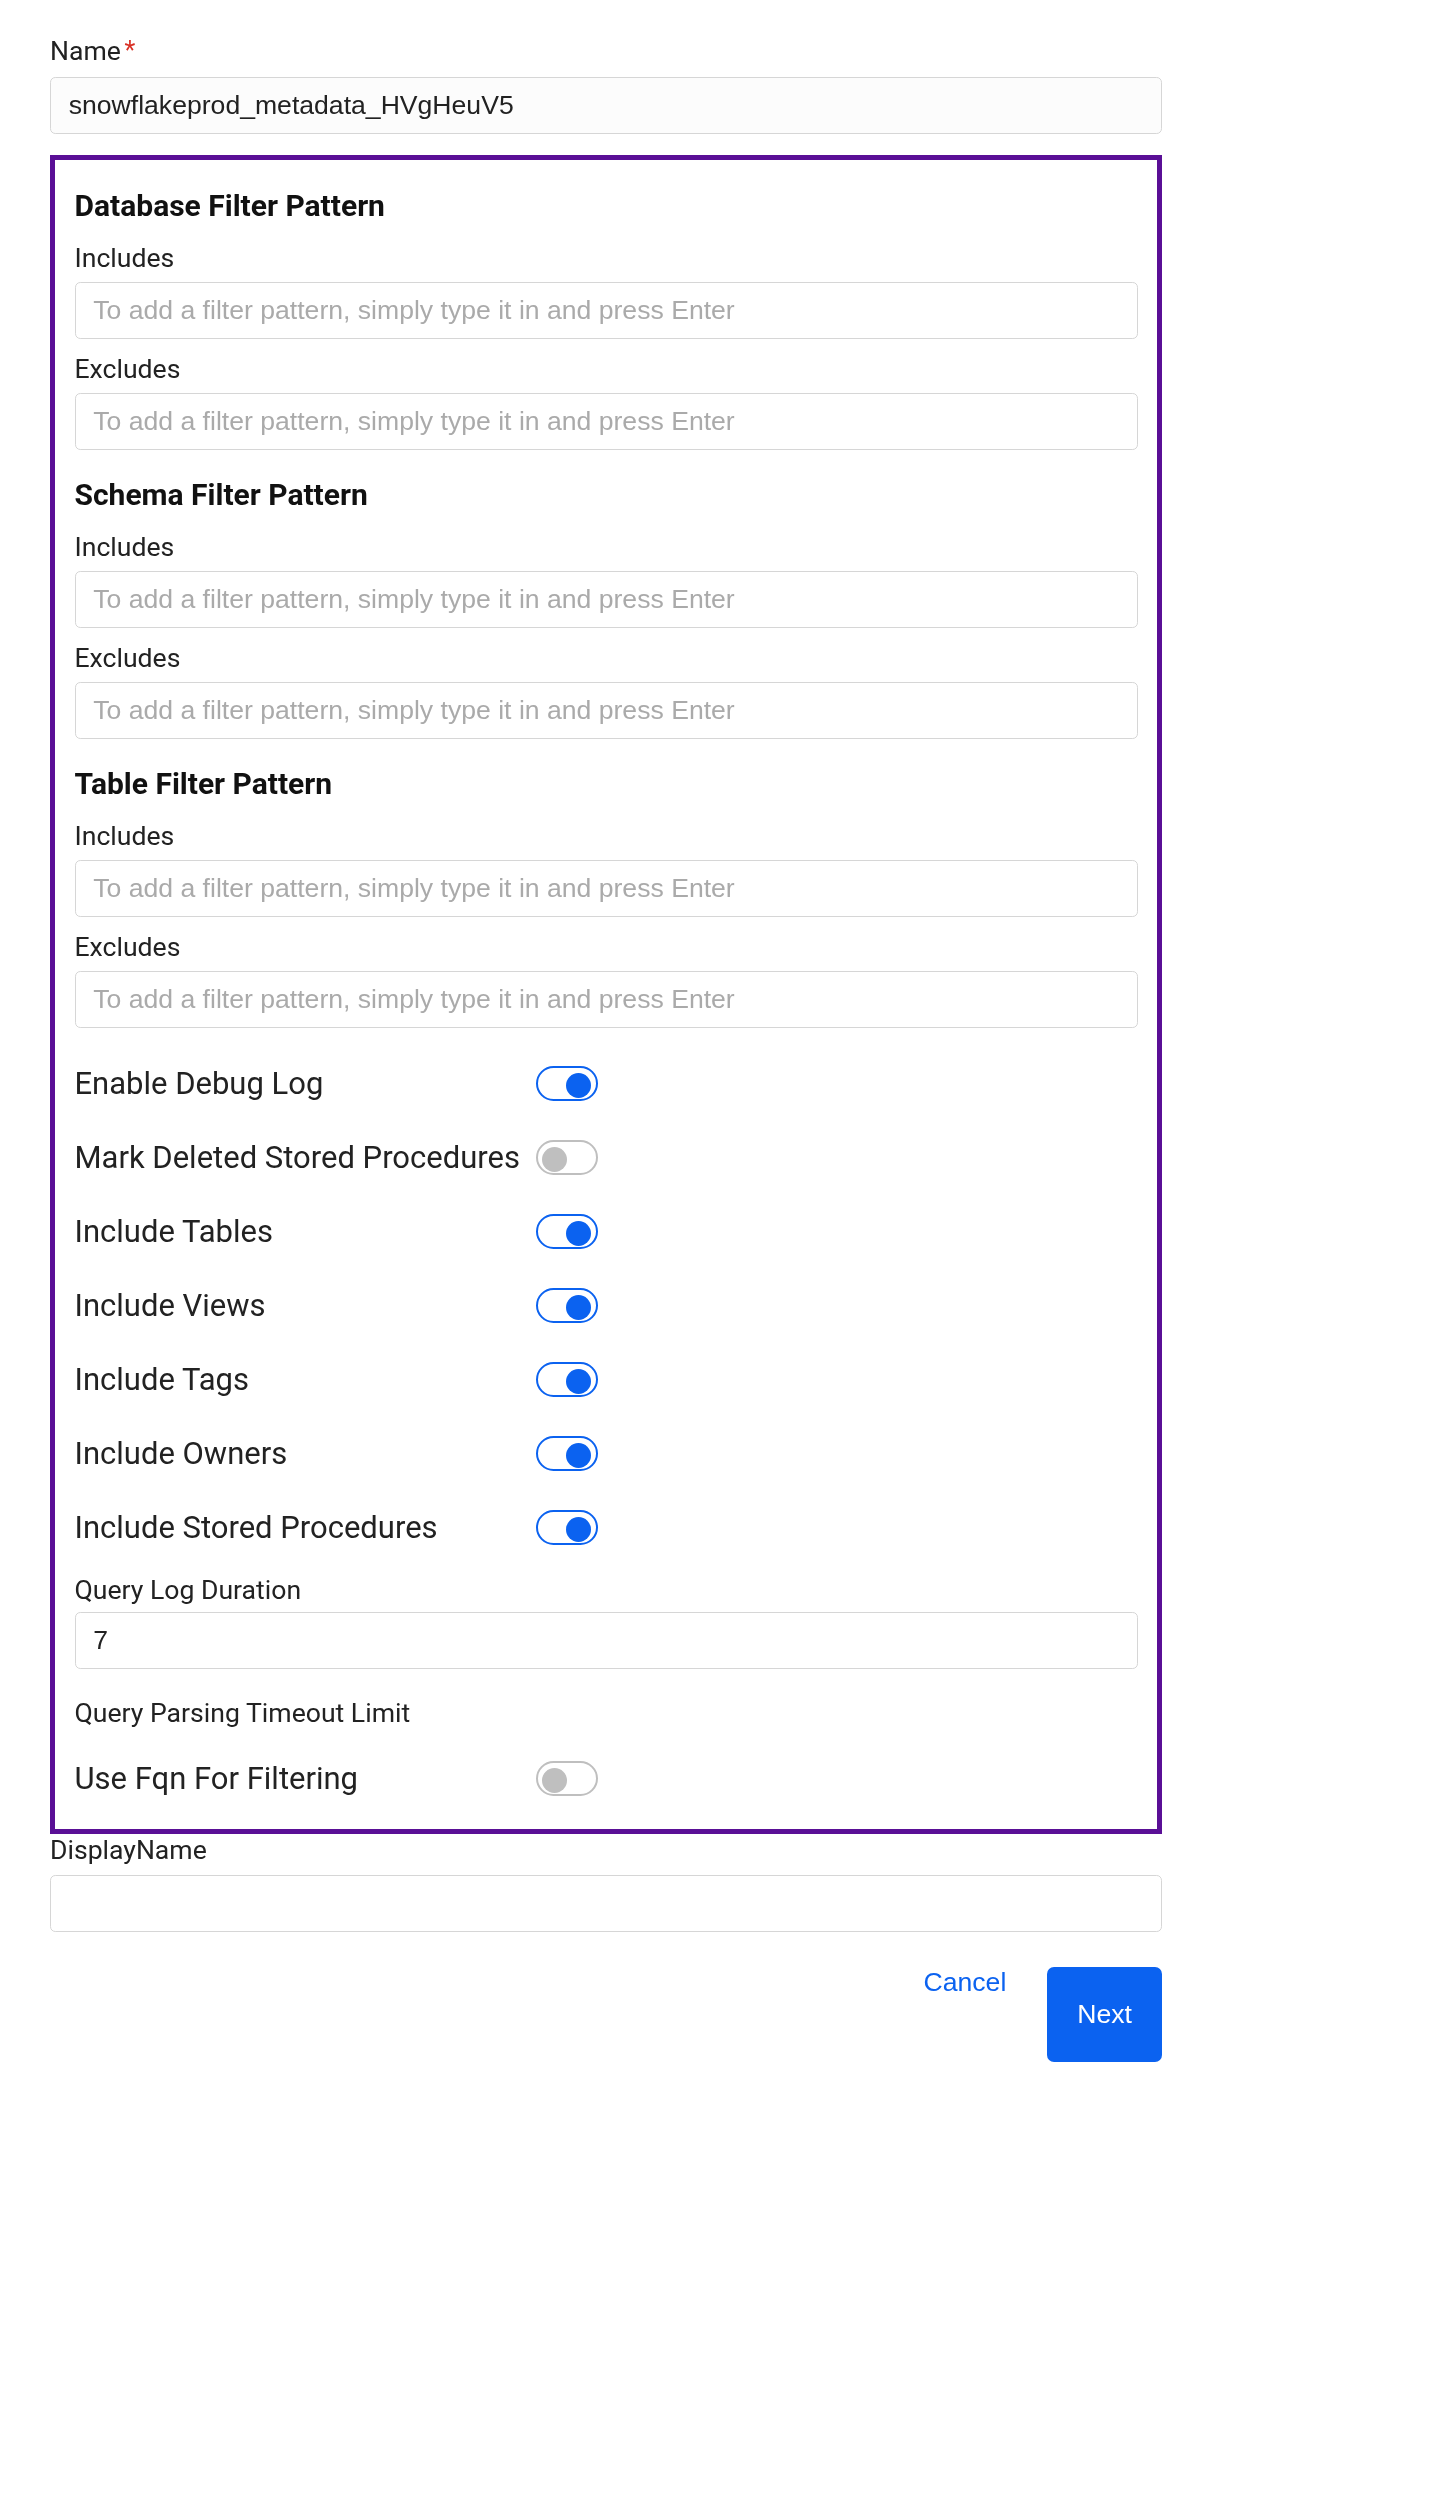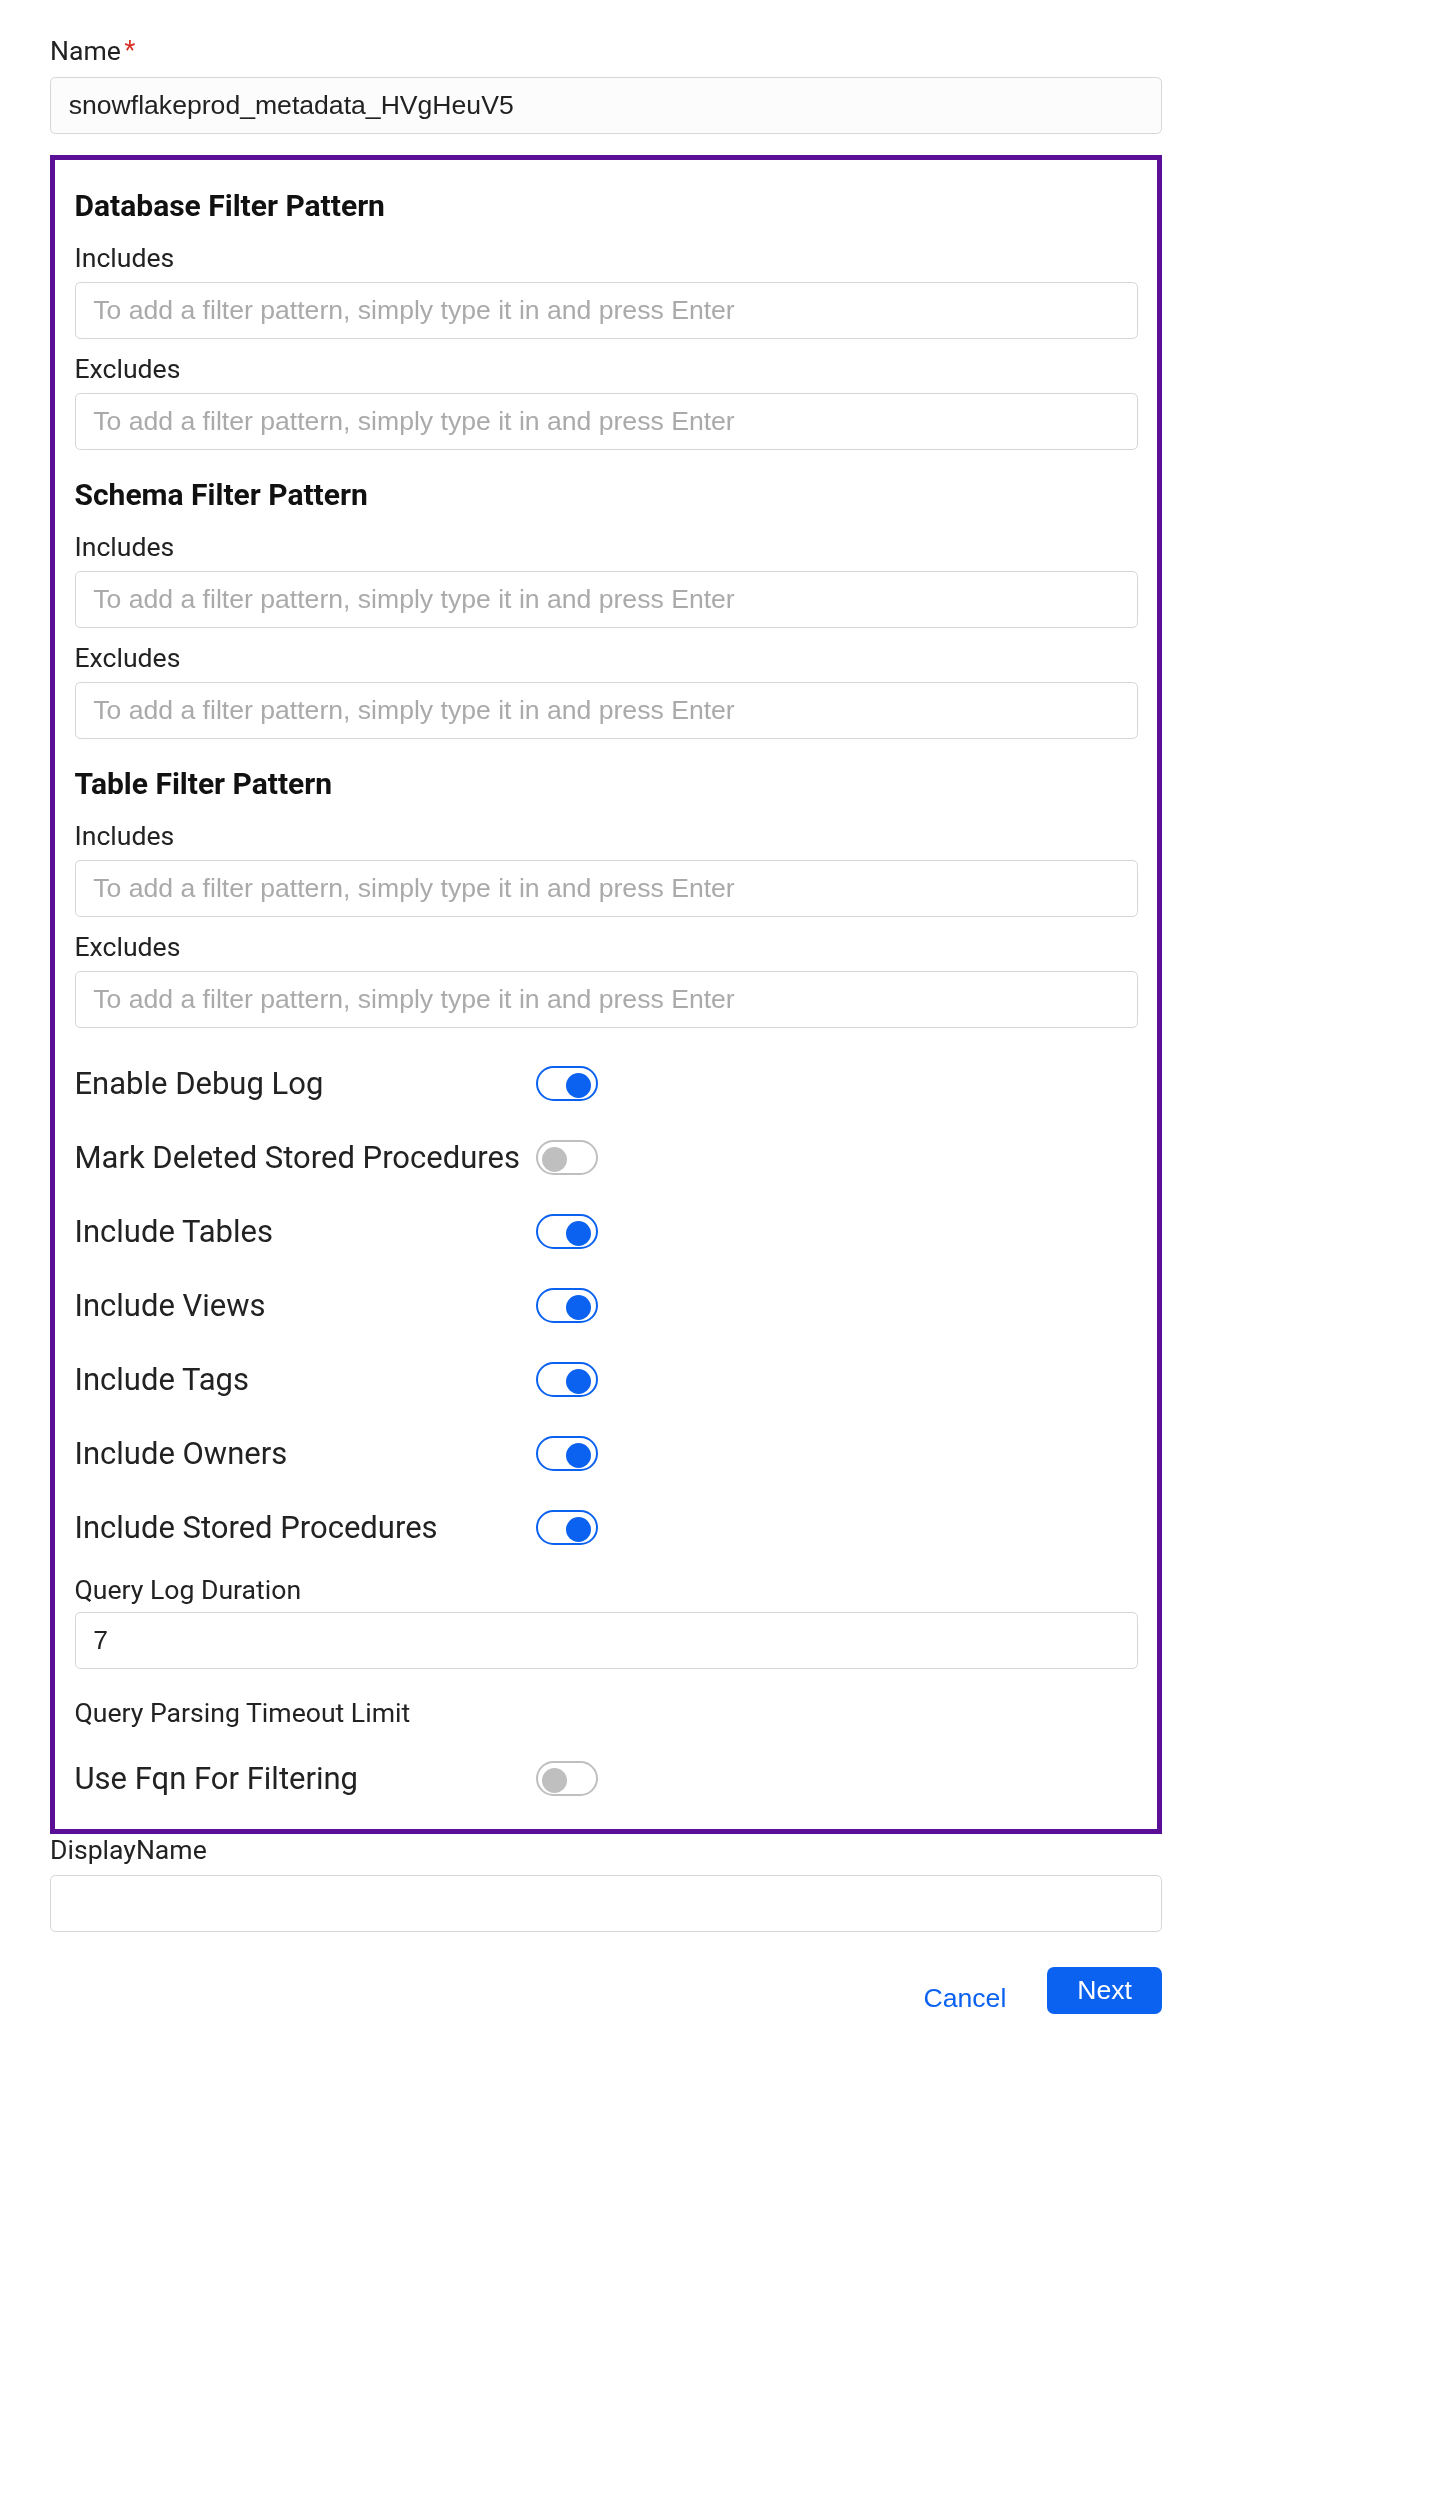--- a/index.html
+++ b/index.html
@@ -96,37 +96,37 @@
     background:#bfbfbf;
   }
 
   .plain-input-row { margin-top: 28px; }
   .plain-input-row .sub-label { margin-top: 5.3px; margin-bottom: 7px; }
 
   .footer-actions {
     margin-top: 35px;
     display:flex;
     justify-content:flex-end;
-    align-items:flex-end;
+    align-items:flex-start;
     gap: 41px;
   }
   .btn-link {
     background:none;
     border:none;
     color:#0b62f0;
     font-size: 26.6px;
     cursor:pointer;
     padding: 0;
   }
   .btn-primary {
     background:#0b62f0;
     color:#fff;
     border:none;
     border-radius: 7px;
-    padding: 8px 30px;
+    padding: 32px 30px;
     font-size: 26.6px;
     cursor:pointer;
   }
 </style>
 </head>
 <body>
 
 <div class="page">
 
   <div class="field-block">

